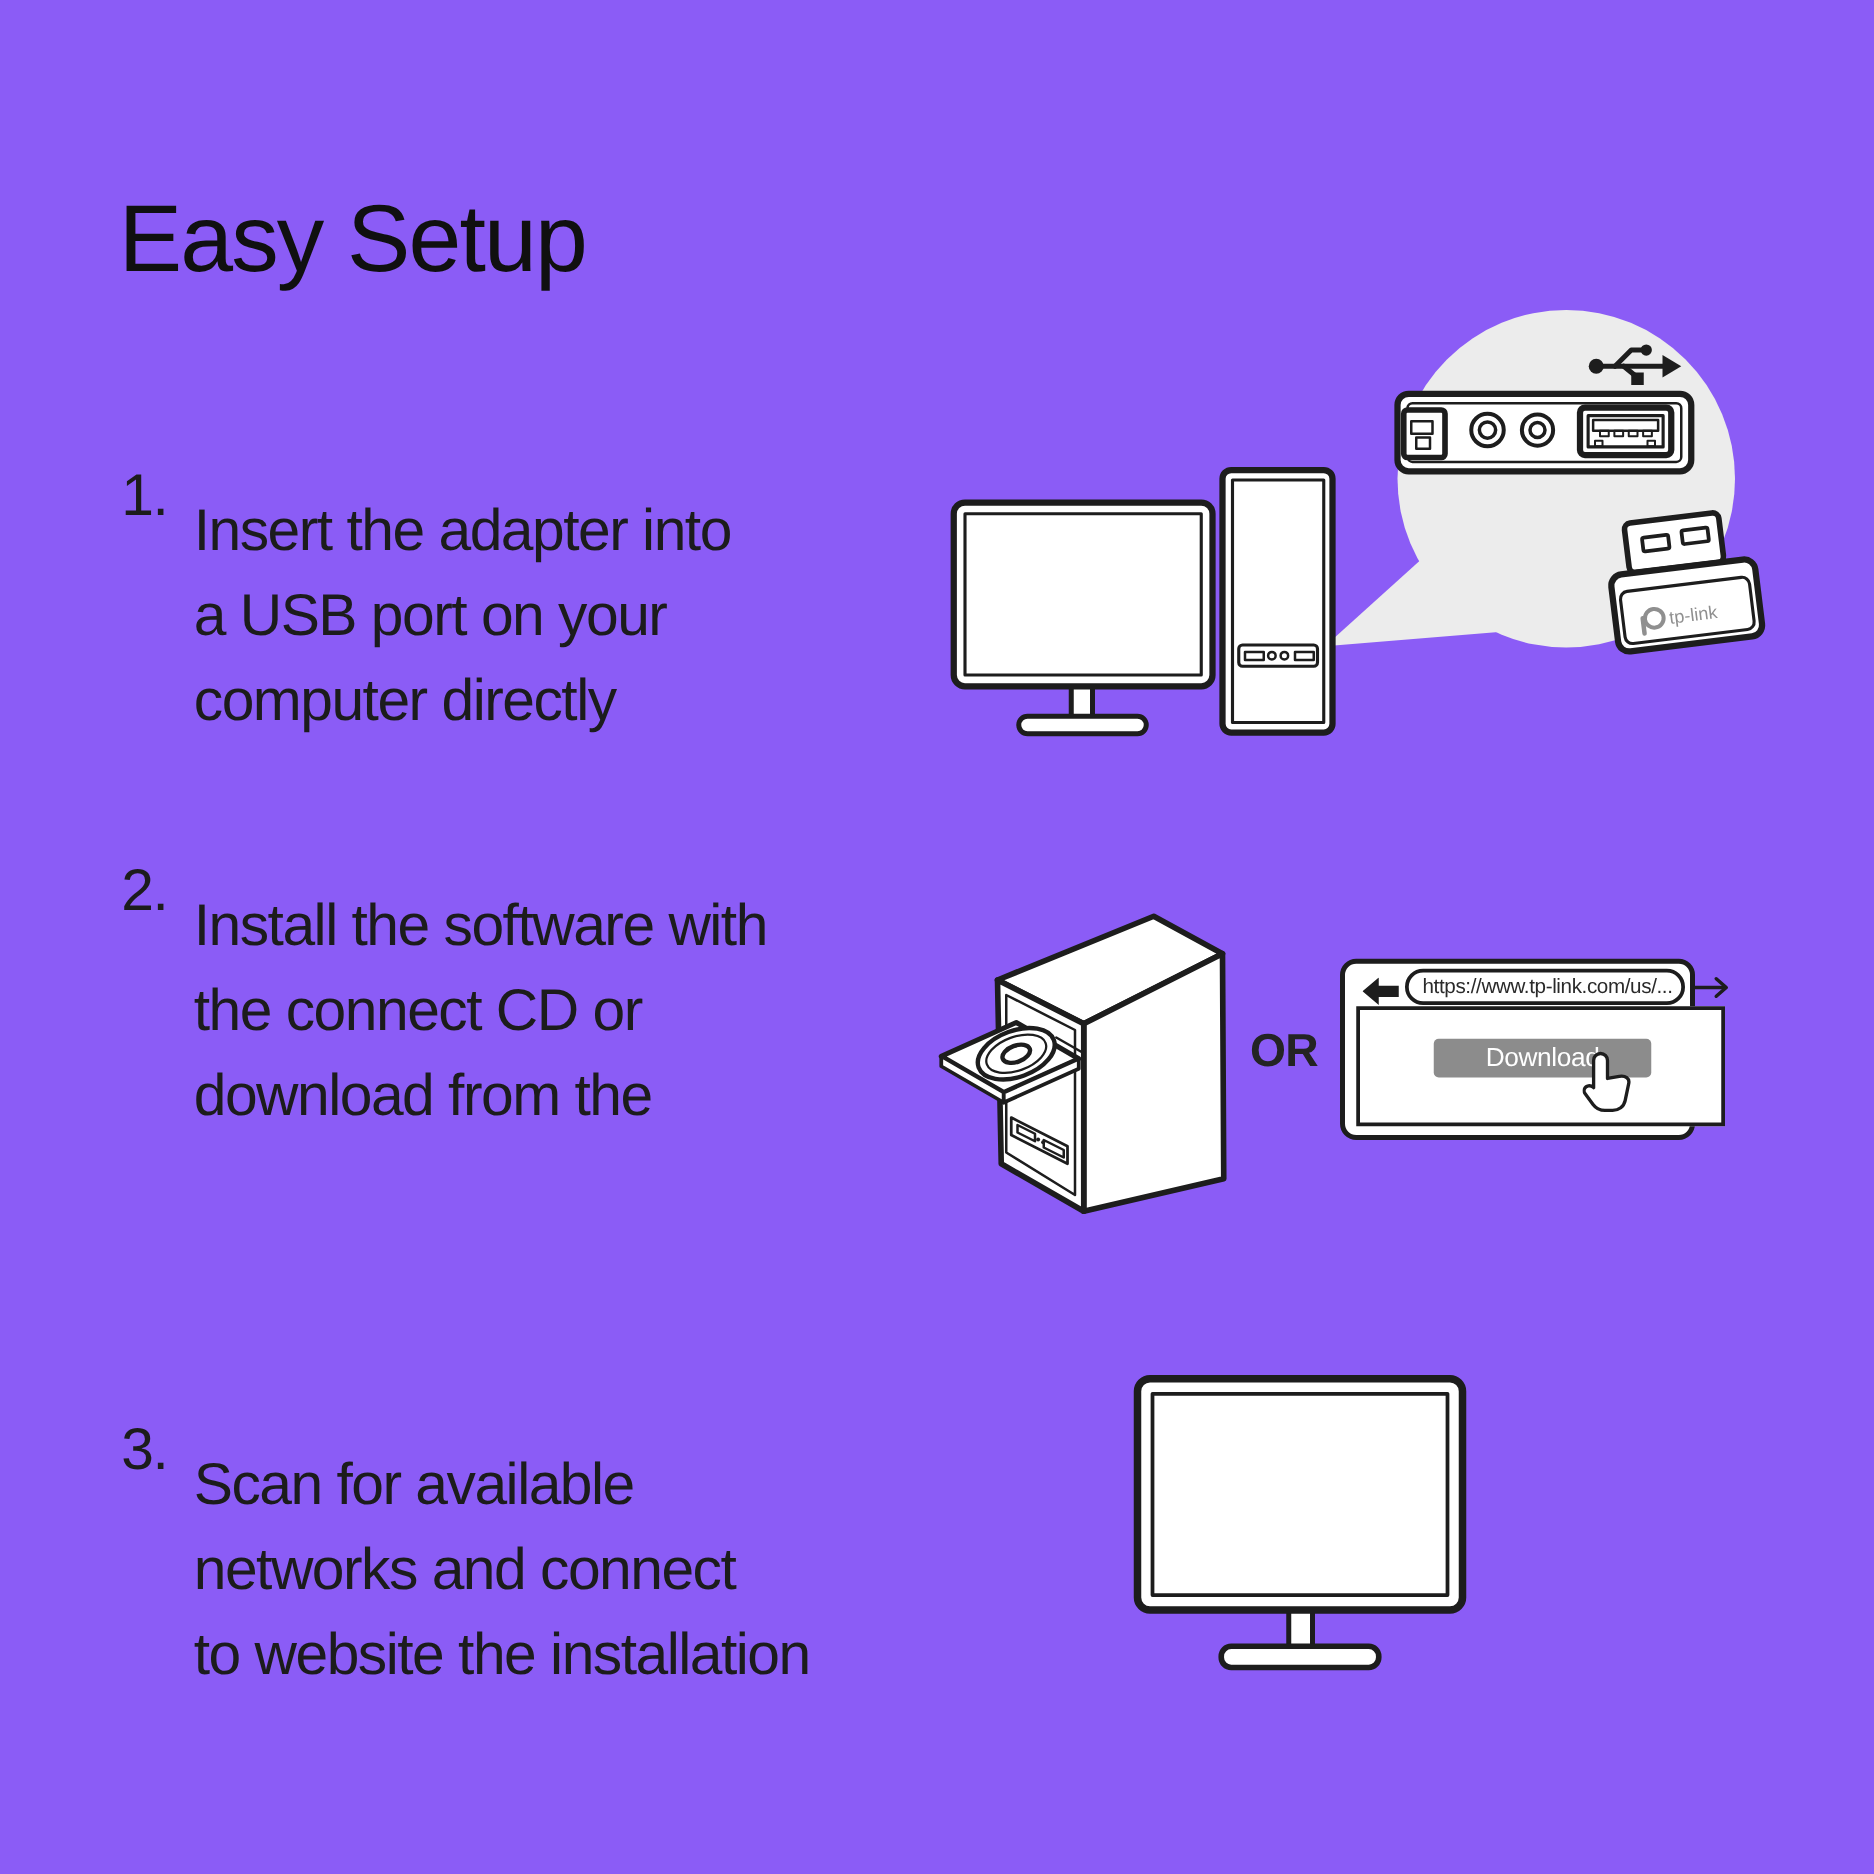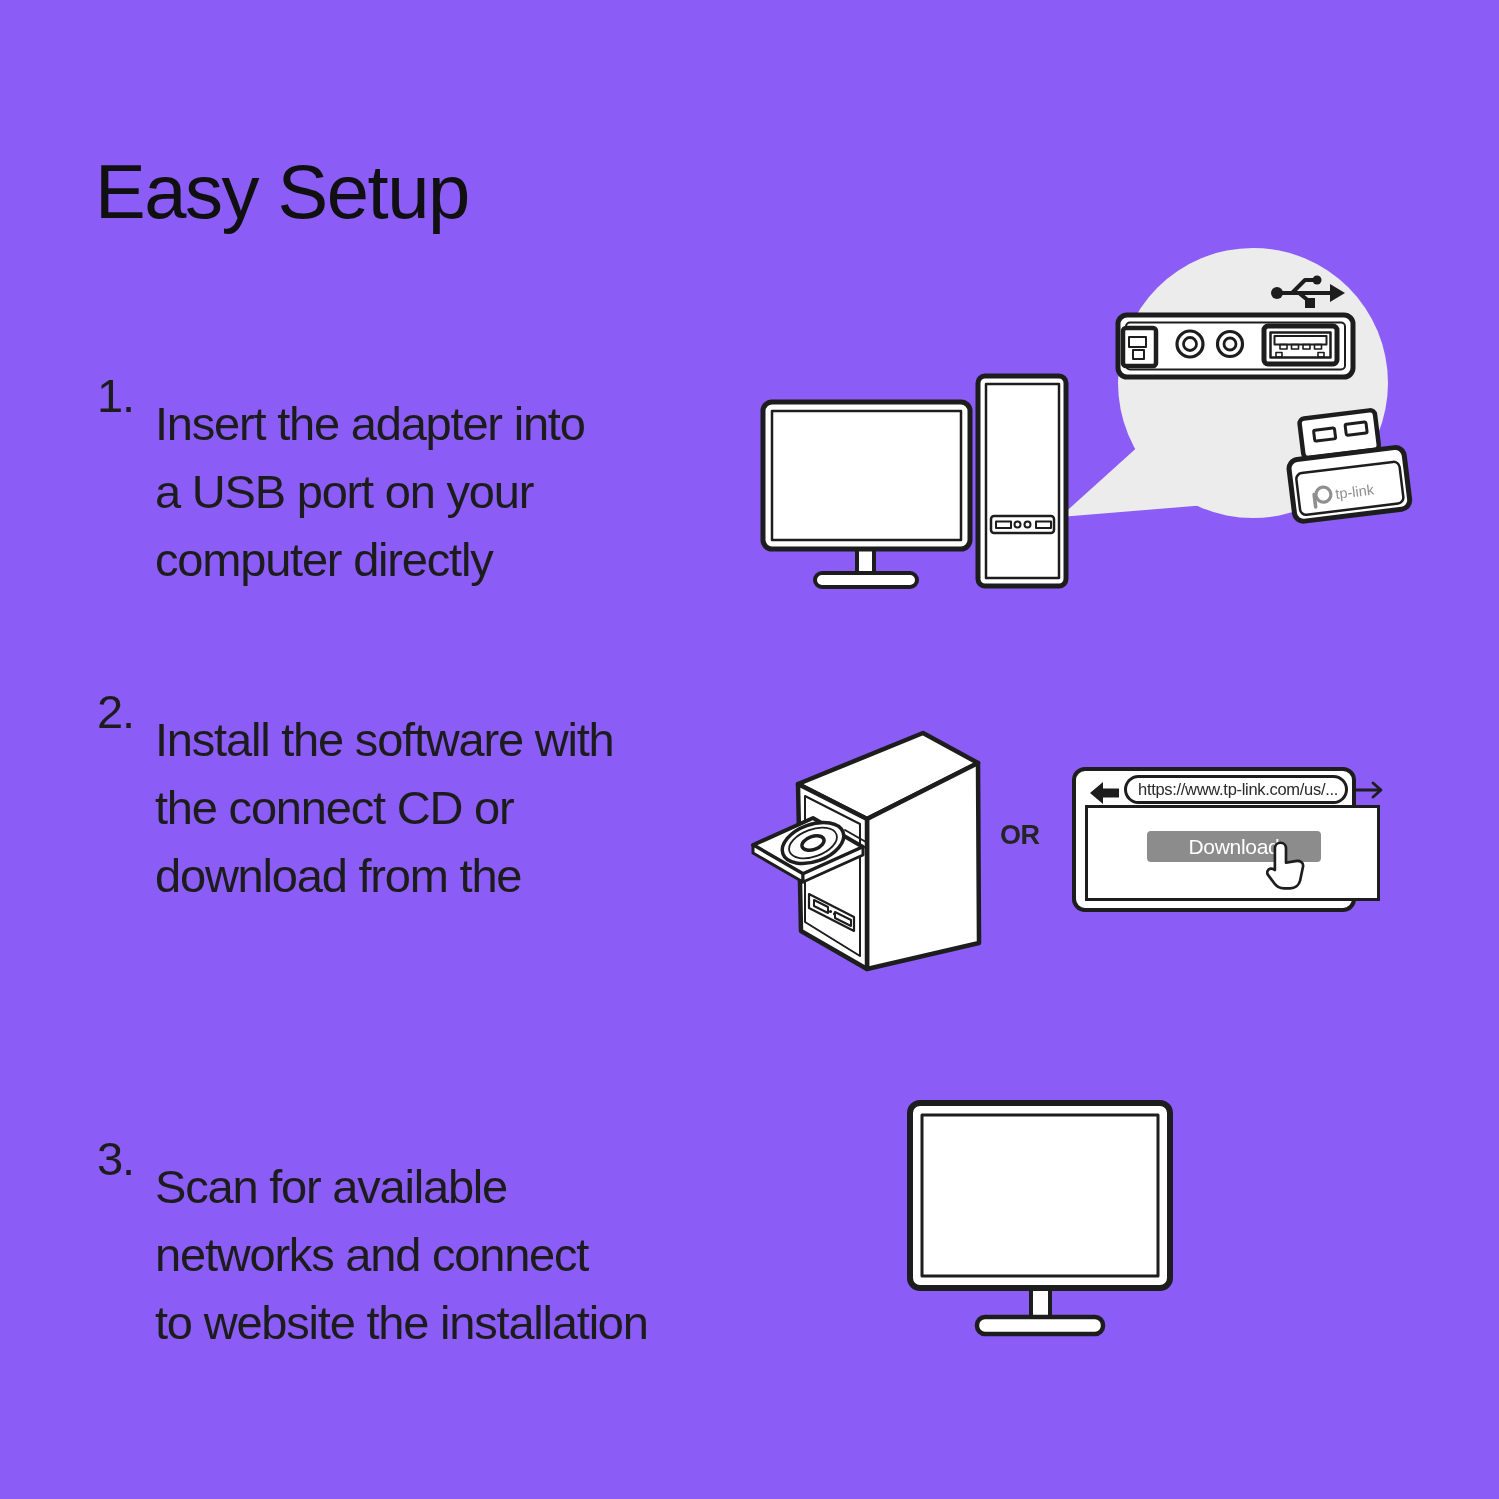--- a/index.html
+++ b/index.html
@@ -15,21 +15,21 @@
   #step3{left:97px;top:1125px;}
   svg.art{position:absolute;left:0;top:0;}
   
   .browser{position:absolute;left:1072px;top:767px;width:284px;height:145px;border:4.5px solid #1d1d1d;border-radius:13px;background:#fff;box-sizing:border-box;}
   .back-arrow{position:absolute;left:14px;top:11px;width:30px;height:22px;}
   .urlbar{position:absolute;left:48px;top:4px;width:224px;height:29px;border:3px solid #1d1d1d;border-radius:15px;box-sizing:border-box;font-size:16.5px;letter-spacing:-0.3px;color:#2a2a2a;line-height:23px;padding-left:11px;white-space:nowrap;overflow:hidden;background:#fff;}
   .fwd-arrow{position:absolute;left:278px;top:10px;width:30px;height:18px;}
   .content{position:absolute;left:9px;top:34px;width:295px;height:96px;border:3px solid #1d1d1d;box-sizing:border-box;background:#fff;}
   .dl-btn{position:absolute;left:59px;top:23px;width:174px;height:31px;background:#8c8c8c;border-radius:4px;color:#fff;font-size:21px;text-align:center;line-height:31px;letter-spacing:-0.3px;}
   .hand{position:absolute;left:178px;top:32px;width:40px;height:50px;}
-  .or-label{position:absolute;left:1000px;top:820px;font-size:27px;font-weight:700;color:#242424;letter-spacing:-0.5px;}
+  .or-label{position:absolute;left:1000px;top:820px;font-size:37px;font-weight:700;color:#242424;letter-spacing:-0.5px;}
 </style>
 </head>
 <body>
 
 <div id="page">
 
   <div class="title">Easy Setup</div>
 
   <div class="step" id="step1">
     <div class="num">1.</div>

